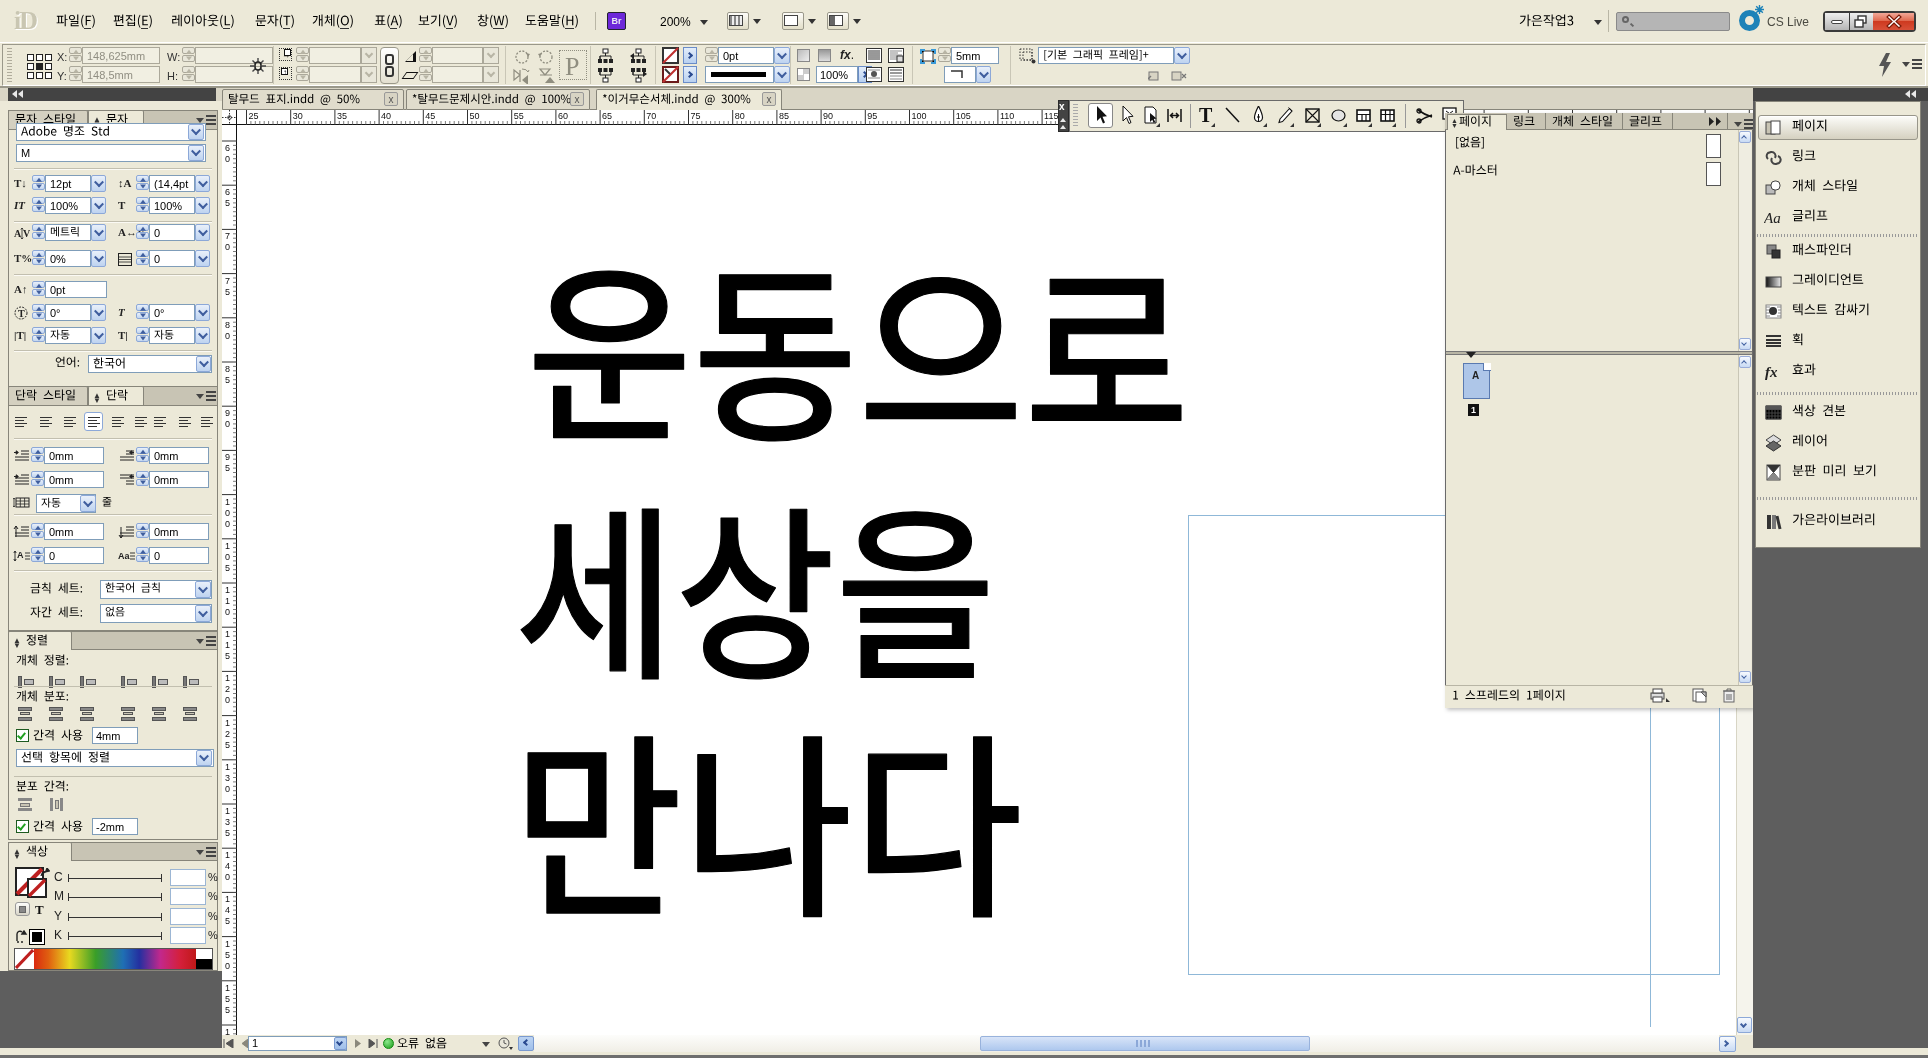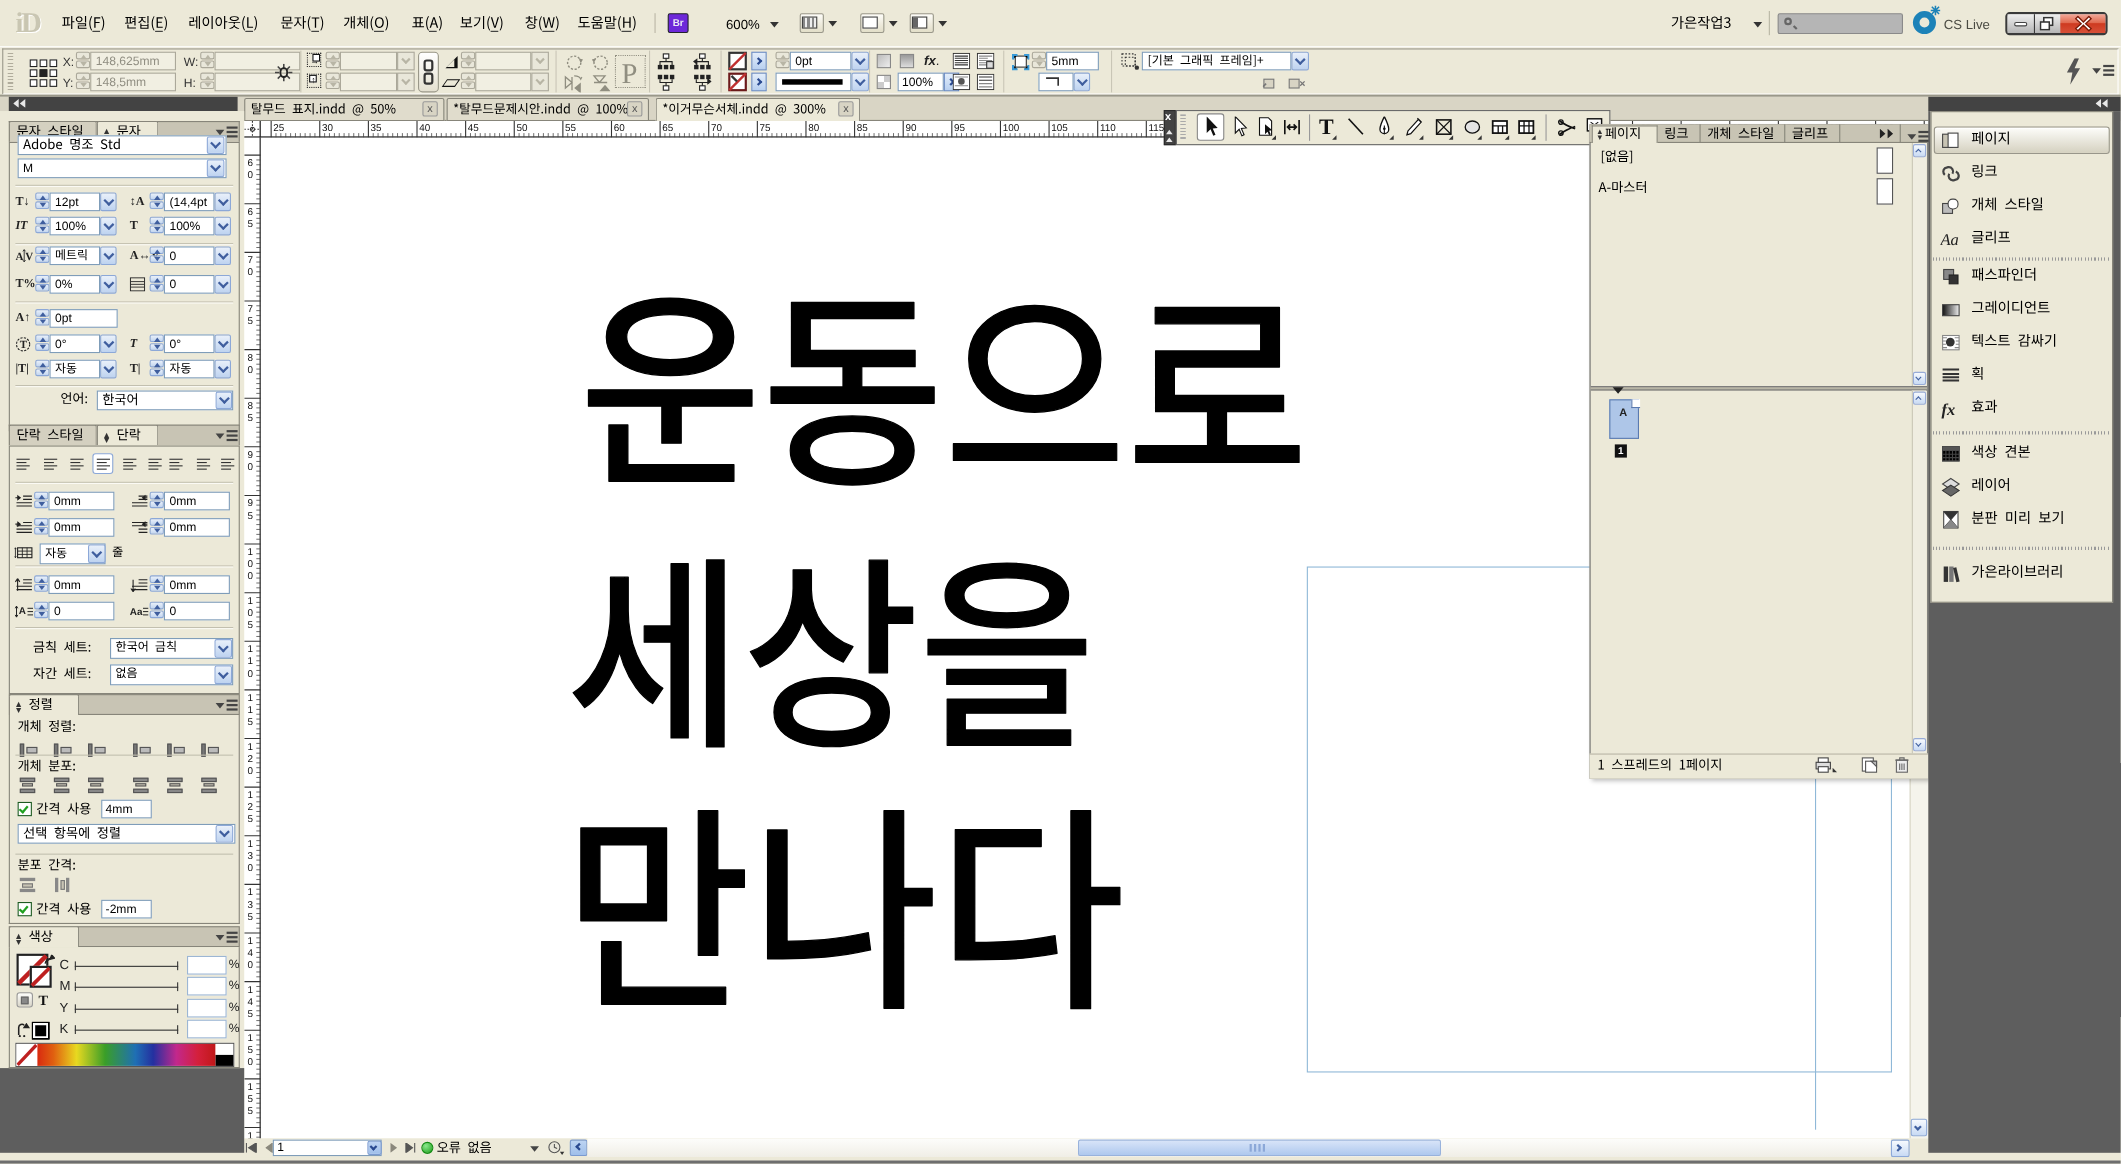--- a/index.html
+++ b/index.html
@@ -46,21 +46,21 @@
 <svg style="position:absolute;left:477px;top:15.0px;overflow:visible" width="32" height="13" viewBox="0 0 2474 1000">
     <path transform="translate(0,790)" fill="#000" d="M276 -670H343V-632Q343 -553 312 -486Q281 -419 224 -370Q168 -321 92 -295L51 -360Q119 -381 169 -422Q219 -463 248 -518Q276 -572 276 -632ZM290 -670H358V-632Q358 -577 386 -528Q413 -479 463 -442Q513 -404 579 -384L540 -318Q465 -342 408 -388Q352 -434 321 -496Q290 -559 290 -632ZM75 -717H558V-650H75ZM276 -831H359V-694H276ZM669 -827H752V-273H669ZM729 -593H885V-524H729ZM464 -250Q556 -250 622 -231Q689 -212 725 -176Q761 -139 761 -87Q761 -10 682 32Q603 75 464 75Q371 75 304 56Q238 37 202 0Q166 -36 166 -87Q166 -139 202 -176Q238 -212 304 -231Q371 -250 464 -250ZM464 -185Q396 -185 348 -174Q300 -162 274 -140Q248 -118 248 -87Q248 -56 274 -34Q300 -12 348 -0Q396 11 464 11Q531 11 580 -0Q628 -12 654 -34Q679 -56 679 -87Q679 -118 654 -140Q628 -162 580 -174Q531 -185 464 -185Z M1159 196Q1090 84 1051 -40Q1012 -163 1012 -311Q1012 -458 1051 -582Q1090 -706 1159 -818L1215 -792Q1151 -685 1120 -562Q1088 -438 1088 -311Q1088 -183 1120 -60Q1151 64 1215 171Z M1439 0 1284 -733H1379L1456 -334Q1467 -275 1478 -216Q1489 -156 1500 -96H1504Q1517 -156 1530 -216Q1543 -275 1556 -334L1657 -733H1742L1844 -334Q1857 -275 1870 -216Q1883 -156 1897 -96H1902Q1912 -156 1922 -216Q1932 -275 1942 -334L2021 -733H2109L1958 0H1846L1735 -442Q1725 -486 1716 -526Q1708 -567 1699 -609H1695Q1687 -567 1677 -526Q1667 -486 1658 -442L1549 0Z M2235 196 2178 171Q2243 64 2275 -60Q2307 -183 2307 -311Q2307 -438 2275 -562Q2243 -685 2178 -792L2235 -818Q2305 -706 2344 -582Q2382 -458 2382 -311Q2382 -163 2344 -40Q2305 84 2235 196Z"></path>
   </svg>
 <div class="" style="left:493px;top:28px;width:11px;height:1px;background:#333"></div>
 <svg style="position:absolute;left:525px;top:15.0px;overflow:visible" width="54" height="13" viewBox="0 0 4164 1000">
     <path transform="translate(0,790)" fill="#000" d="M154 -404H775V-337H154ZM50 -105H870V-36H50ZM417 -375H499V-78H417ZM154 -755H766V-686H237V-374H154Z M1337 -365H1419V-209H1337ZM1378 -810Q1476 -810 1548 -790Q1619 -769 1658 -731Q1696 -693 1696 -639Q1696 -586 1658 -548Q1619 -510 1548 -490Q1476 -471 1378 -471Q1281 -471 1210 -490Q1138 -510 1099 -548Q1060 -586 1060 -639Q1060 -693 1099 -731Q1138 -769 1210 -790Q1281 -810 1378 -810ZM1378 -745Q1307 -745 1254 -732Q1202 -719 1174 -696Q1145 -673 1145 -639Q1145 -607 1174 -584Q1202 -560 1254 -548Q1307 -536 1378 -536Q1450 -536 1502 -548Q1555 -560 1583 -584Q1611 -607 1611 -639Q1611 -673 1583 -696Q1555 -719 1502 -732Q1450 -745 1378 -745ZM1070 -232H1687V66H1070ZM1606 -165H1151V-2H1606ZM970 -402H1787V-334H970Z M2509 -827H2592V-367H2509ZM2555 -632H2725V-563H2555ZM1927 -776H2343V-413H1927ZM2262 -709H2008V-480H2262ZM2017 -324H2592V-102H2101V34H2020V-164H2510V-258H2017ZM2020 -1H2624V66H2020Z M2999 196Q2930 84 2891 -40Q2852 -163 2852 -311Q2852 -458 2891 -582Q2930 -706 2999 -818L3055 -792Q2991 -685 2960 -562Q2928 -438 2928 -311Q2928 -183 2960 -60Q2991 64 3055 171Z M3199 0V-733H3291V-426H3633V-733H3726V0H3633V-346H3291V0Z M3925 196 3868 171Q3933 64 3965 -60Q3997 -183 3997 -311Q3997 -438 3965 -562Q3933 -685 3868 -792L3925 -818Q3995 -706 4034 -582Q4072 -458 4072 -311Q4072 -163 4034 -40Q3995 84 3925 196Z"></path>
   </svg>
 <div class="" style="left:565px;top:28px;width:9px;height:1px;background:#333"></div>
 <div class="" style="left:595px;top:12px;width:1px;height:18px;background:#B9B6A5"></div>
 <div style="left:607px;top:12px;width:19px;height:18px;background:#6d28d9;border:1px solid #23232d;border-radius:2px;color:#E8E8F4;font:bold 9px 'Liberation Sans';text-align:center;line-height:17px">Br</div>
-<div style="position:absolute;left:660px;top:15px;font:12px 'Liberation Sans',sans-serif;color:#000;white-space:nowrap;">600%</div>
+<div style="position:absolute;left:660px;top:15px;font:12px 'Liberation Sans',sans-serif;color:#000;white-space:nowrap;">200%</div>
 <div style="left:700px;top:20px;border:4px solid transparent;border-top:5px solid #333"></div>
 <div style="left:727px;top:12px;width:22px;height:18px;background:linear-gradient(#FDFCF8,#E2DEC8);border:1px solid #9A988A;border-radius:2px"></div>
 <div style="left:753px;top:19px;border:4px solid transparent;border-top:5px solid #333"></div>
 <div style="left:782px;top:12px;width:22px;height:18px;background:linear-gradient(#FDFCF8,#E2DEC8);border:1px solid #9A988A;border-radius:2px"></div>
 <div style="left:808px;top:19px;border:4px solid transparent;border-top:5px solid #333"></div>
 <div style="left:827px;top:12px;width:22px;height:18px;background:linear-gradient(#FDFCF8,#E2DEC8);border:1px solid #9A988A;border-radius:2px"></div>
 <div style="left:853px;top:19px;border:4px solid transparent;border-top:5px solid #333"></div>
 <div style="left:729px;top:15px;width:14px;height:11px;border:1px solid #444;background:repeating-linear-gradient(90deg,#888 0 2px,#EEE 2px 4px)"></div>
 <div style="left:784px;top:15px;width:14px;height:11px;border:1px solid #444;background:#fff"></div>
 <div style="left:829px;top:15px;width:14px;height:11px;border:1px solid #444;background:linear-gradient(90deg,#666 0 5px,#fff 5px)"></div>

